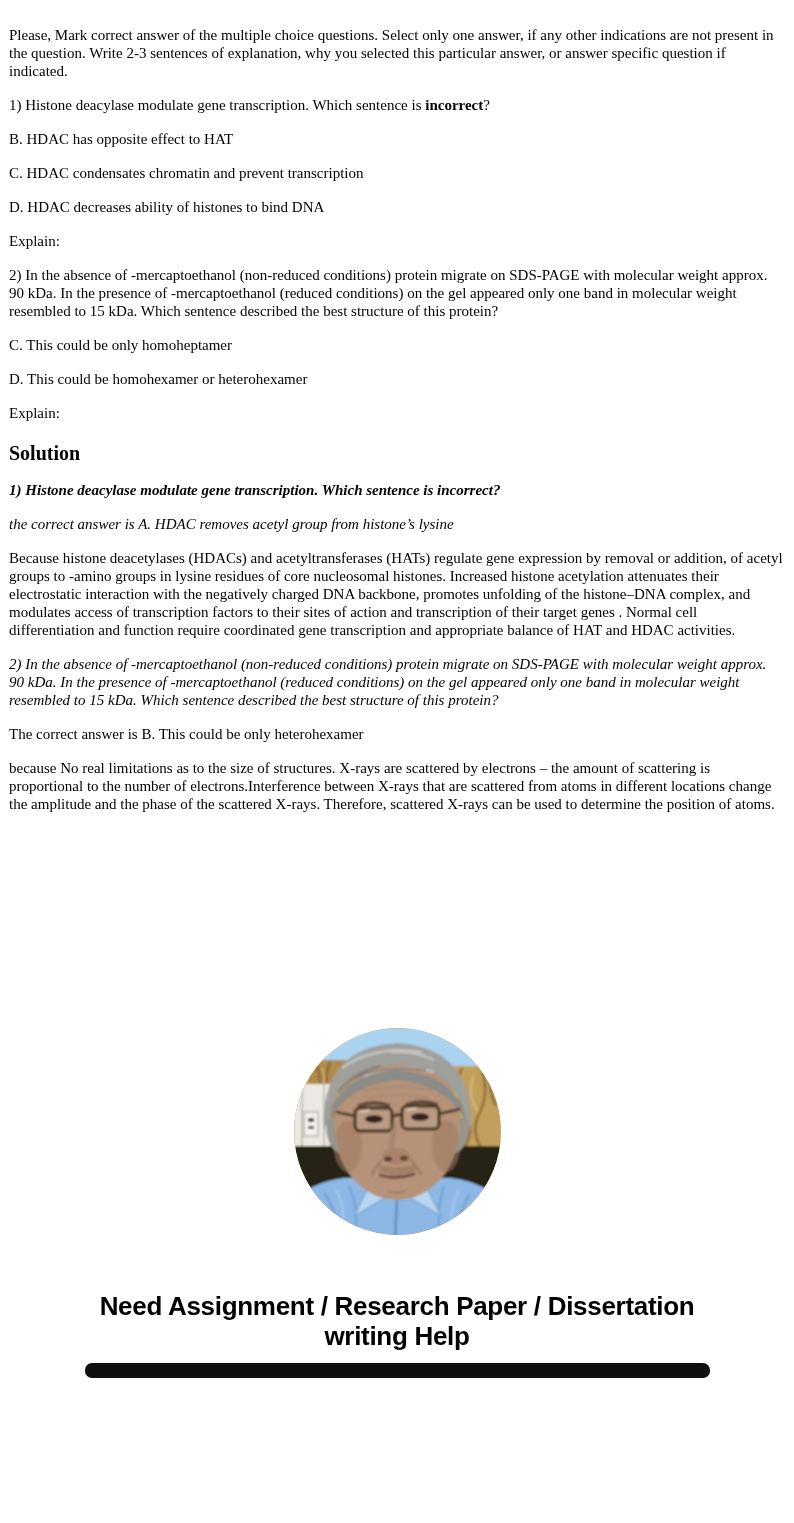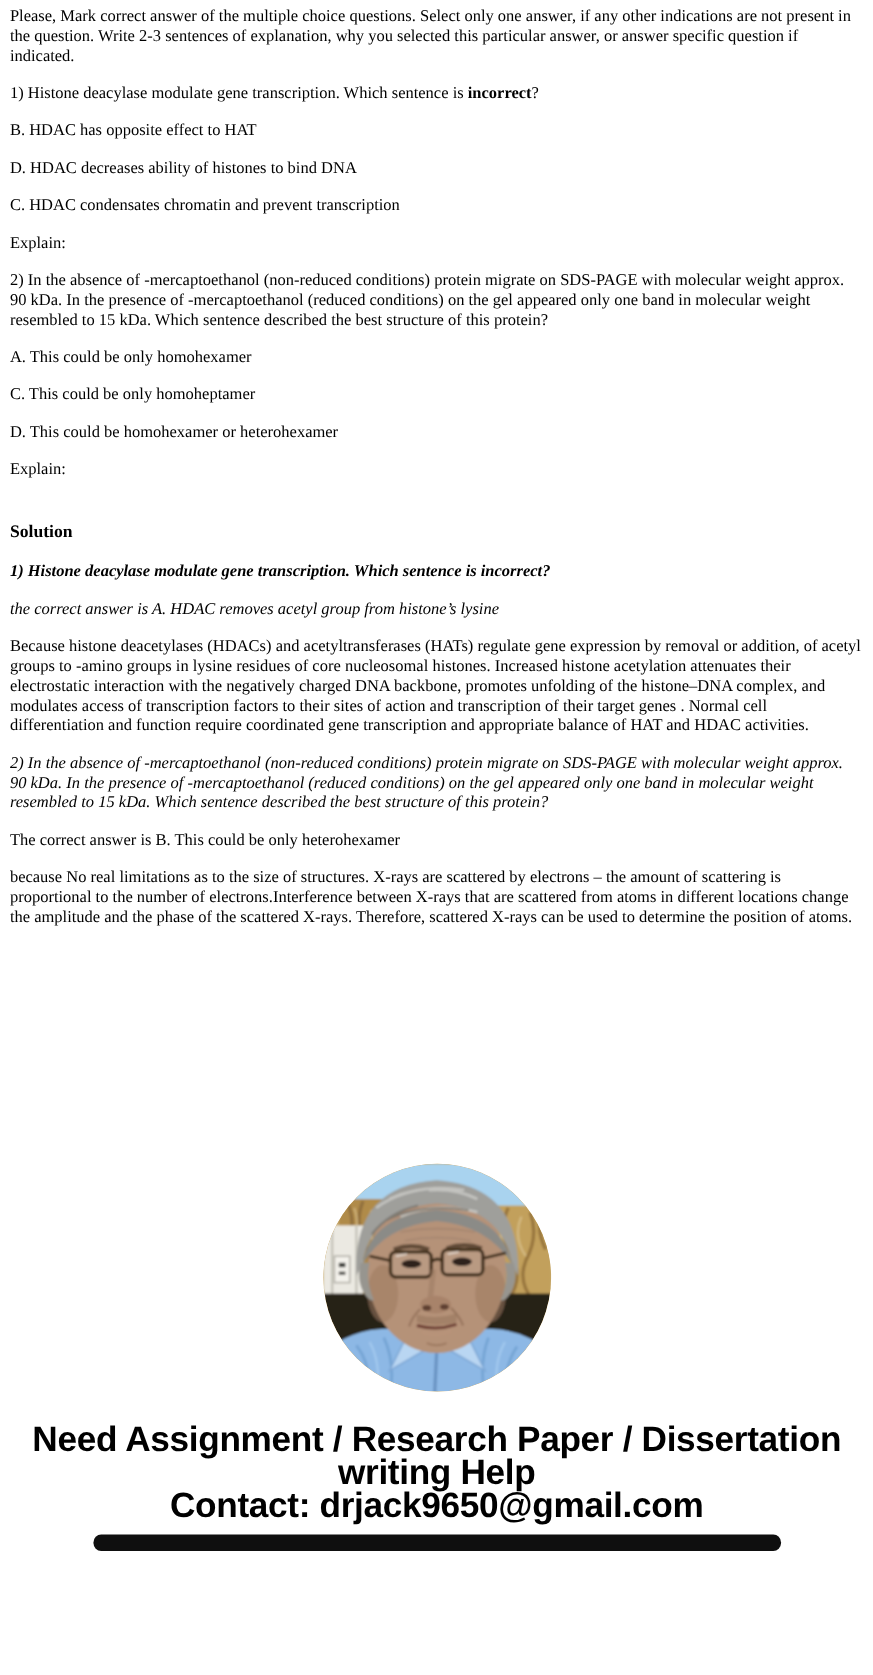--- a/index.html
+++ b/index.html
@@ -4,51 +4,51 @@
 <style>
   * { margin: 0; padding: 0; box-sizing: border-box; }
   html, body { background: #ffffff; }
   body {
     width: 794px;
     height: 1523px;
     overflow: hidden;
     font-family: "Liberation Serif", serif;
     color: #000000;
   }
-  .content { padding: 6px 9px 0 9px; }
+  .content { padding: 26px 9px 0 9px; }
   .content p {
     font-size: 15px;
     line-height: 18px;
     margin: 0 0 16px 0;
   }
   .solution-heading {
     font-family: "Liberation Serif", serif;
-    font-size: 16px;
+    font-size: 20px;
     line-height: 23px;
     font-weight: bold;
-    margin: 36px 0 16px 0;
+    margin: 20px 0 16px 0;
   }
   .bold-inline { font-weight: bold; text-align: center; }
   .bi { font-weight: bold; font-style: italic; }
   .it { font-style: italic; }
   .avatar-wrap {
     width: 207px;
     height: 207px;
     margin: 215px auto 0 auto;
     border-radius: 50%;
     overflow: hidden;
     background: #c9aa6c;
   }
   .avatar-wrap svg { display: block; width: 207px; height: 207px; }
   .footer {
-    margin-top: 28px;
+    margin-top: 56px;
     text-align: center;
     font-family: "Liberation Sans", sans-serif;
     font-weight: bold;
-    font-size: 32px;
+    font-size: 26px;
     line-height: 30px;
     letter-spacing: -0.3px;
     color: #000000;
   }
   .bottom-bar {
     width: 625px;
     height: 15px;
     margin: 12px auto 0 auto;
     background: #0f0f0f;
     border-radius: 7px;
@@ -57,26 +57,25 @@
 </head>
 <body>
 
 <div class="content">
 
   <p>Please, Mark correct answer of the multiple choice questions. Select only one answer, if any other indications are not present in the question. Write 2-3 sentences of explanation, why you selected this particular answer, or answer specific question if indicated.</p>
 
   <p><span>1) Histone deacylase modulate gene transcription. Which sentence is </span><span class="bold-inline">incorrect</span><span>?</span></p>
 
   <p>B. HDAC has opposite effect to HAT</p>
+  <p>C. HDAC condensates chromatin and prevent transcription</p>
   <p>D. HDAC decreases ability of histones to bind DNA</p>
-  <p>C. HDAC condensates chromatin and prevent transcription</p>
   <p>Explain:</p>
 
   <p>2) In the absence of -mercaptoethanol (non-reduced conditions) protein migrate on SDS-PAGE with molecular weight approx. 90 kDa. In the presence of -mercaptoethanol (reduced conditions) on the gel appeared only one band in molecular weight resembled to 15 kDa. Which sentence described the best structure of this protein?</p>
-  <p>A. This could be only homohexamer</p>
   <p>C. This could be only homoheptamer</p>
   <p>D. This could be homohexamer or heterohexamer</p>
   <p>Explain:</p>
 
   <h2 class="solution-heading">Solution</h2>
 
   <p class="bi">1) Histone deacylase modulate gene transcription. Which sentence is incorrect?</p>
   <p class="it">the correct answer is A. HDAC removes acetyl group from histone’s lysine</p>
   <p>Because histone deacetylases (HDACs) and acetyltransferases (HATs) regulate gene expression by removal or addition, of acetyl groups to -amino groups in lysine residues of core nucleosomal histones. Increased histone acetylation attenuates their electrostatic interaction with the negatively charged DNA backbone, promotes unfolding of the histone–DNA complex, and modulates access of transcription factors to their sites of action and transcription of their target genes . Normal cell differentiation and function require coordinated gene transcription and appropriate balance of HAT and HDAC activities.</p>
 
@@ -167,18 +166,17 @@
         <path d="M85,147 Q103,152 121,146" stroke="#6e4134" stroke-width="2.8" fill="none"></path>
         <path d="M90,153 Q103,158 116,152" stroke="#b9937a" stroke-width="2.5" fill="none" opacity="0.8"></path>
 
         <path d="M94,163 Q103,167 112,163" stroke="#8d6b52" stroke-width="1.8" fill="none" opacity="0.6"></path>
       </g>
     </svg>
   </div>
 
   <div class="footer">
     <div><span>Need Assignment / Research Paper / Dissertation</span><br><span>writing Help</span></div>
-    <div>Contact: drjack9650@gmail.com</div>
   </div>
 
   <div class="bottom-bar"></div>
 
 </div>
 
 </body></html>

